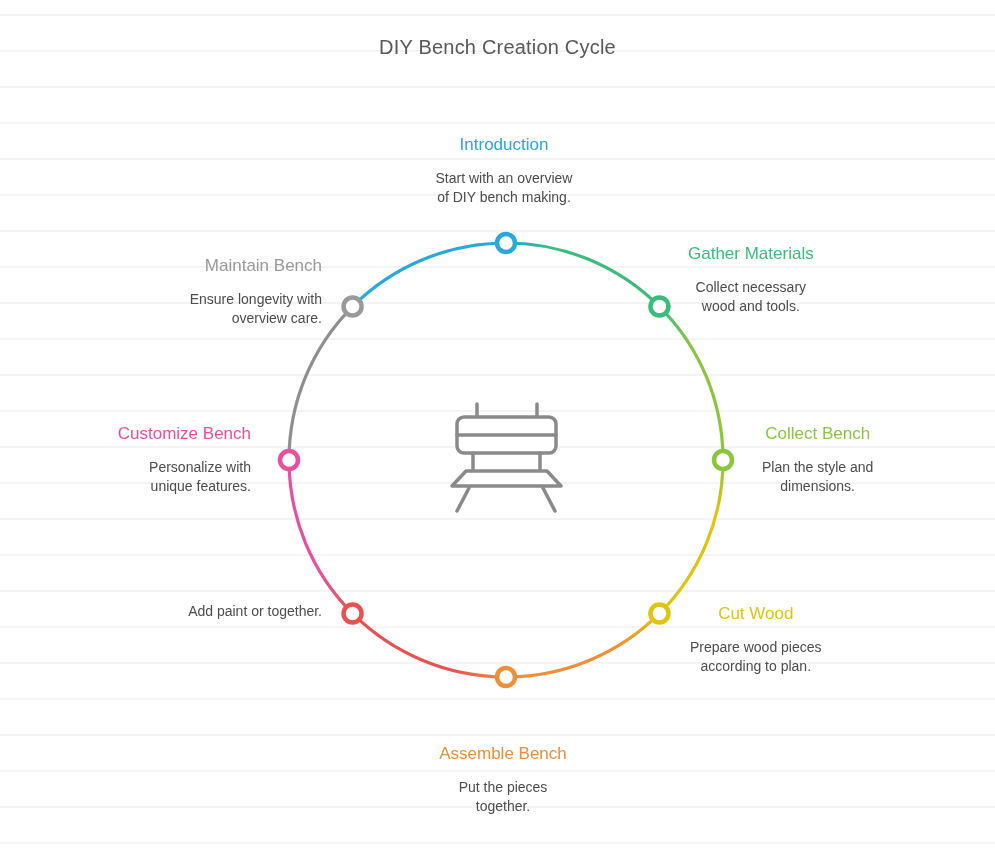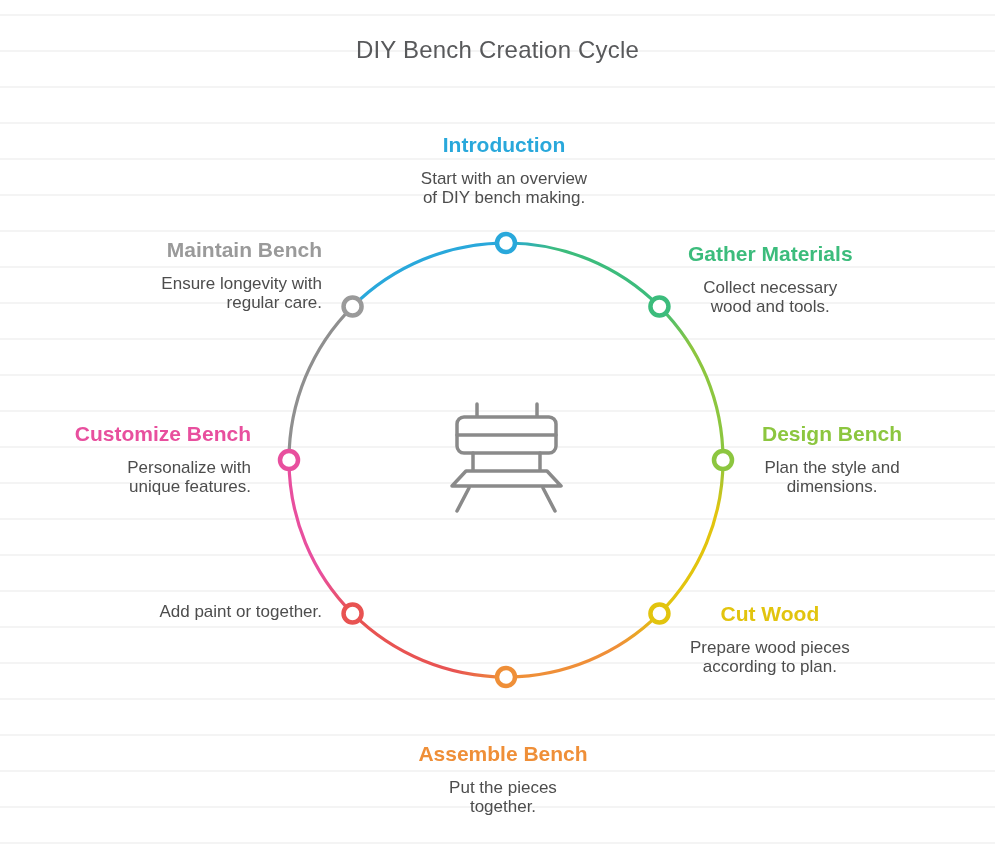--- a/index.html
+++ b/index.html
@@ -10,32 +10,32 @@
   }
   .canvas{
     position:relative;width:995px;height:862px;
     background-image:linear-gradient(to bottom,#f4f4f4 2px,transparent 2px);
     background-size:100% 36px;
     background-position:0 14px;
   }
   h1.title{
     position:absolute;top:36px;left:0;width:100%;
     margin:0;text-align:center;
-    font-size:24px;font-weight:500;color:#58595b;
+    font-size:20px;font-weight:500;color:#58595b;
     letter-spacing:0.2px;
   }
   svg.diagram{position:absolute;left:0;top:0;}
   .stage{position:absolute;}
   .stage h3{
     margin:0 0 14px 0;
-    font-size:21px;font-weight:bold;line-height:20px;
+    font-size:17px;font-weight:normal;line-height:20px;
     white-space:nowrap;
   }
   .stage .desc{
-    font-size:17px;line-height:19px;color:#4d4d4d;white-space:nowrap;
+    font-size:14px;line-height:19px;color:#4d4d4d;white-space:nowrap;
   }
   .stage-center{text-align:center;transform:translateX(-50%);}
   .stage-left{text-align:center;}
   .stage-right{text-align:right;}
   .stage-right h3.wrap{white-space:normal;margin-left:auto;}
 </style>
 </head>
 <body>
 
 <div class="canvas">
@@ -123,21 +123,21 @@
         <h3 style="color: rgb(41, 168, 219);">Introduction</h3>
         <div class="desc">Start with an overview</div>
         <div class="desc">of DIY bench making.</div>
       </div>
       <div class="stage stage-left" style="top: 244px; left: 688px;">
         <h3 style="color: rgb(60, 188, 124);">Gather Materials</h3>
         <div class="desc">Collect necessary</div>
         <div class="desc">wood and tools.</div>
       </div>
       <div class="stage stage-left" style="top: 424px; left: 762px;">
-        <h3 style="color: rgb(140, 198, 63);">Design Bench</h3>
+        <h3 style="color: rgb(140, 198, 63);">Collect Bench</h3>
         <div class="desc">Plan the style and</div>
         <div class="desc">dimensions.</div>
       </div>
       <div class="stage stage-left" style="top: 604px; left: 690px;">
         <h3 style="color: rgb(226, 196, 14);">Cut Wood</h3>
         <div class="desc">Prepare wood pieces</div>
         <div class="desc">according to plan.</div>
       </div>
       <div class="stage stage-center" style="top: 744px; left: 503px;">
         <h3 style="color: rgb(239, 143, 56);">Assemble Bench</h3>
@@ -145,20 +145,20 @@
         <div class="desc">together.</div>
       </div>
       <div class="stage stage-right" style="top: 602px; right: 673px;">
         <div class="desc">Add paint or together.</div>
       </div>
       <div class="stage stage-right" style="top: 424px; right: 744px;">
         <h3 style="color: rgb(232, 79, 158);">Customize Bench</h3>
         <div class="desc">Personalize with</div>
         <div class="desc">unique features.</div>
       </div>
-      <div class="stage stage-right" style="top: 240px; right: 673px;">
+      <div class="stage stage-right" style="top: 256px; right: 673px;">
         <h3 style="color: rgb(154, 154, 154);">Maintain Bench</h3>
         <div class="desc">Ensure longevity with</div>
-        <div class="desc">regular care.</div>
+        <div class="desc">overview care.</div>
       </div>
     </div>
 
 </div>
 
 </body></html>

